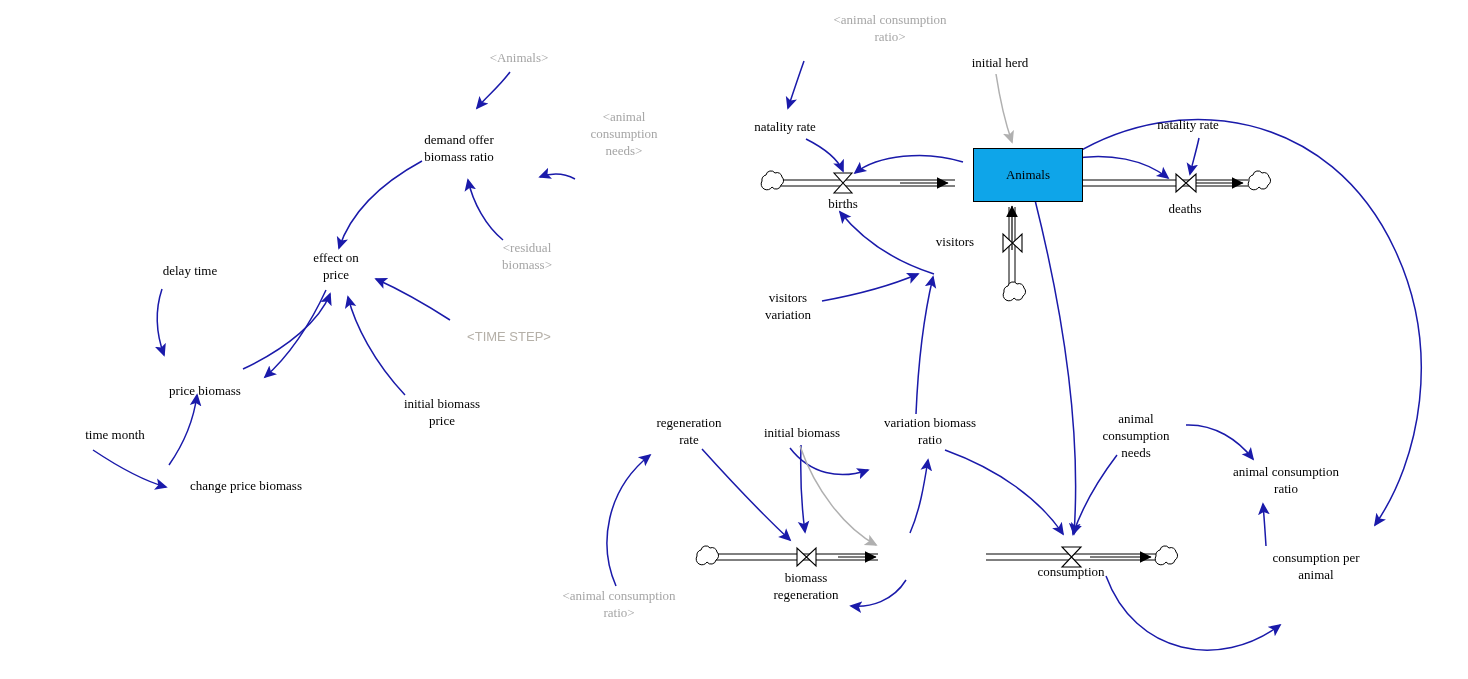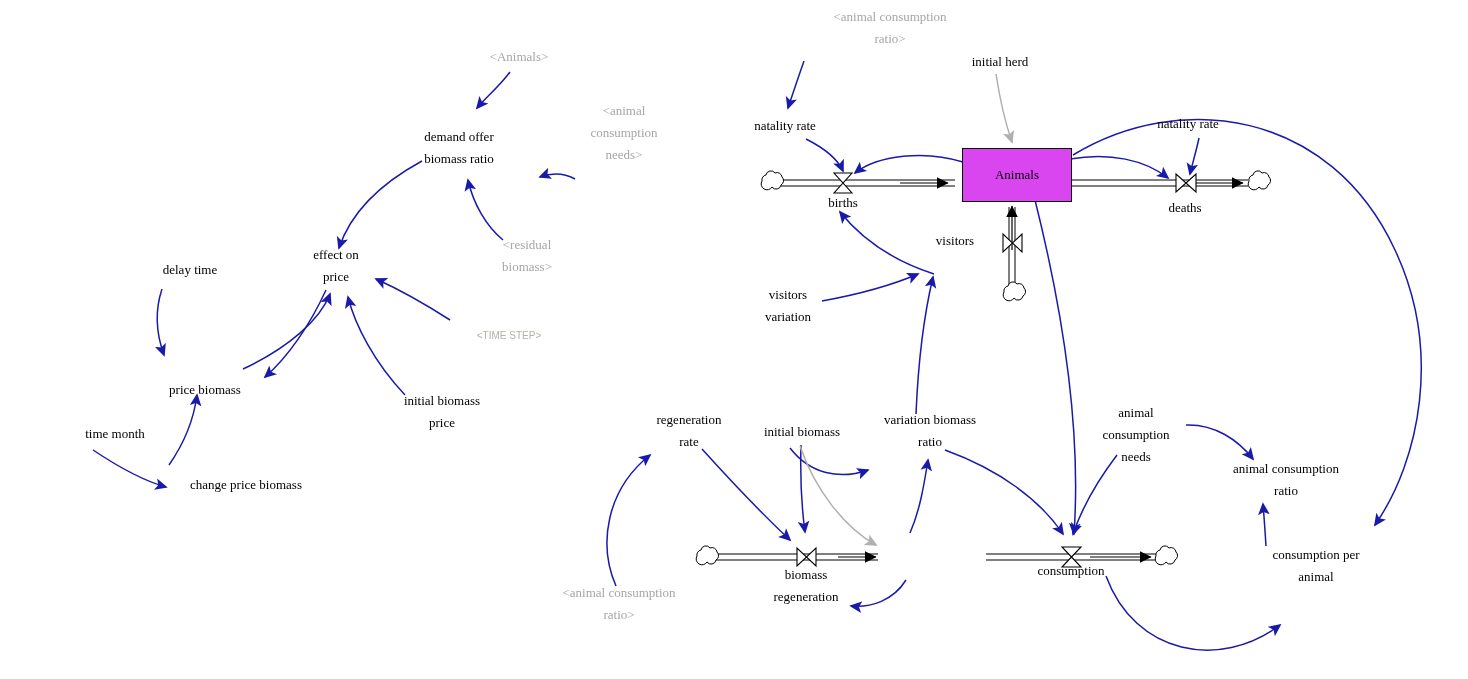--- a/index.html
+++ b/index.html
@@ -1,23 +1,23 @@
 <!DOCTYPE html>
 <html><head>
 <meta charset="utf-8">
 <title>System Dynamics Model</title>
 <style>
   html,body{margin:0;padding:0;background:#ffffff;}
   body{width:1468px;height:679px;overflow:hidden;font-family:"Liberation Serif",serif;}
   #stage{position:relative;width:1468px;height:679px;background:#fff;}
   svg#canvas{position:absolute;left:0;top:0;width:1468px;height:679px;}
-  .lbl{position:absolute;color:#000;font-family:"Liberation Serif",serif;font-size:13px;line-height:22px;text-align:center;white-space:pre-line;transform:translate(-50%,-50%);}
+  .lbl{position:absolute;color:#000;font-family:"Liberation Serif",serif;font-size:13px;line-height:17px;text-align:center;white-space:pre-line;transform:translate(-50%,-50%);}
   .lbl.shadow{color:#a6a6a6;}
-  .lbl.shadowsans{color:#b5b0a8;font-family:"Liberation Sans",sans-serif;font-size:10px;}
-  .stockbox{position:absolute;border:1px solid #000;background:#d946ef;display:flex;align-items:center;justify-content:center;font-family:"Liberation Serif",serif;font-size:13px;color:#000;}
+  .lbl.shadowsans{color:#b5b0a8;font-family:"Liberation Sans",sans-serif;font-size:13px;}
+  .stockbox{position:absolute;border:1px solid #000;background:#0ea5e9;display:flex;align-items:center;justify-content:center;font-family:"Liberation Serif",serif;font-size:13px;color:#000;margin-left:11px;}
 </style>
 </head>
 <body>
 
 <div id="stage">
 
   <svg id="canvas" viewBox="0 0 1468 679">
     <defs>
       <marker id="ah-blue" markerWidth="9" markerHeight="9" refX="7.2" refY="4.5" orient="auto" markerUnits="strokeWidth">
         <path d="M0,0.6 L8.4,4.5 L0,8.4 L1.9,4.5 Z" fill="#1a1aaa"></path>

